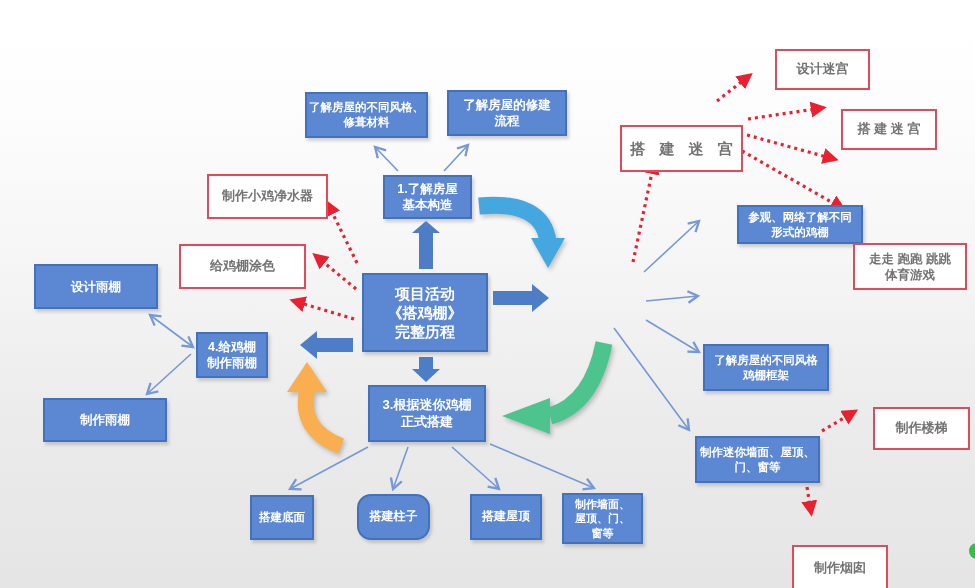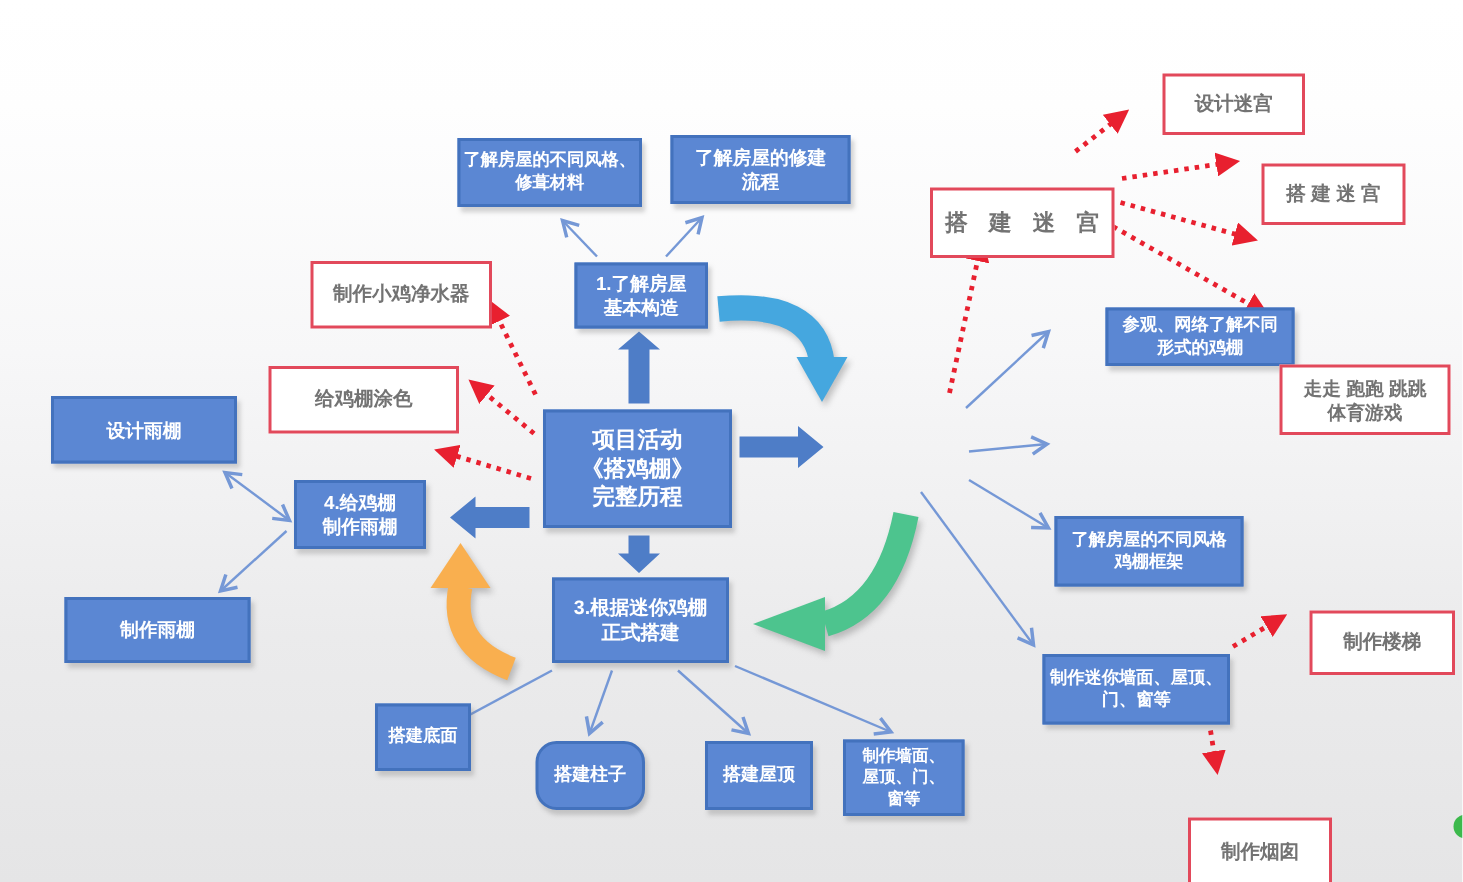--- a/index.html
+++ b/index.html
@@ -89,31 +89,31 @@
 修葺材料</div>
   <div class="node blue" style="left:447px;top:90px;width:120px;height:46px;font-size:12.5px;">了解房屋的修建
 流程</div>
   <div class="node blue" style="left:383px;top:175px;width:89px;height:44px;font-size:12.5px;">1.了解房屋
 基本构造</div>
   <div class="node blue" style="left:362px;top:273px;width:126px;height:79px;font-size:15px;">项目活动
 《搭鸡棚》
 完整历程</div>
   <div class="node blue" style="left:368px;top:385px;width:118px;height:57px;font-size:13px;">3.根据迷你鸡棚
 正式搭建</div>
-  <div class="node blue" style="left:196px;top:320px;width:88px;height:46px;font-size:12.5px;">4.给鸡棚
+  <div class="node blue" style="left:196px;top:332px;width:72px;height:46px;font-size:12.5px;">4.给鸡棚
 制作雨棚</div>
   <div class="node blue" style="left:34px;top:264px;width:124px;height:45px;font-size:12.5px;">设计雨棚</div>
   <div class="node blue" style="left:43px;top:398px;width:124px;height:44px;font-size:12.5px;">制作雨棚</div>
   <div class="node blue" style="left:737px;top:205px;width:126px;height:39px;font-size:11.5px;">参观、网络了解不同
 形式的鸡棚</div>
   <div class="node blue" style="left:703px;top:344px;width:126px;height:47px;font-size:11.5px;">了解房屋的不同风格
 鸡棚框架</div>
   <div class="node blue" style="left:695px;top:436px;width:125px;height:47px;font-size:11.5px;">制作迷你墙面、屋顶、
 门、窗等</div>
-  <div class="node blue" style="left:250px;top:469px;width:64px;height:45px;font-size:11.5px;">搭建底面</div>
+  <div class="node blue" style="left:250px;top:495px;width:64px;height:45px;font-size:11.5px;">搭建底面</div>
   <div class="node blue" style="left:357px;top:494px;width:73px;height:46px;font-size:12px;border-radius:14px;">搭建柱子</div>
   <div class="node blue" style="left:470px;top:494px;width:72px;height:46px;font-size:12px;">搭建屋顶</div>
   <div class="node blue" style="left:562px;top:493px;width:81px;height:51px;font-size:11px;">制作墙面、
 屋顶、门、
 窗等</div>
 
   <div class="node outline spaced" style="left:620px;top:103px;width:123px;height:47px;font-size:15px;">搭 建 迷 宫</div>
   <div class="node outline" style="left:775px;top:27px;width:95px;height:41px;font-size:13px;">设计迷宫</div>
   <div class="node outline" style="left:841px;top:87px;width:96px;height:41px;font-size:13px;">搭 建 迷 宫</div>
   <div class="node outline" style="left:853px;top:221px;width:114px;height:47px;font-size:12.5px;">走走 跑跑 跳跳

